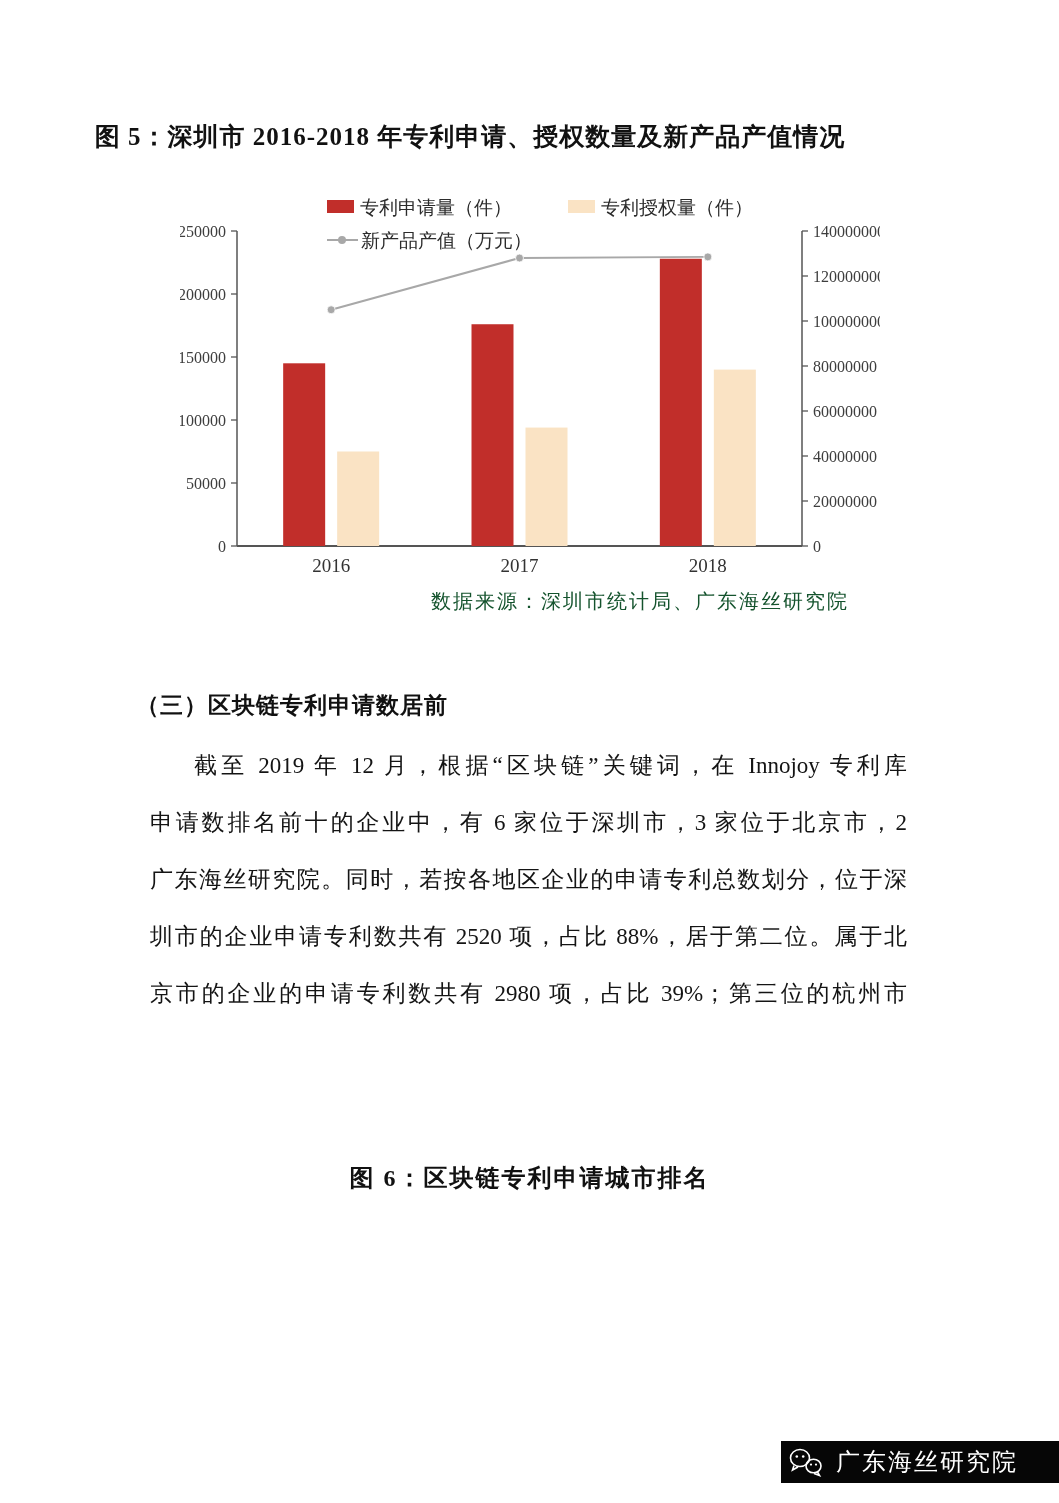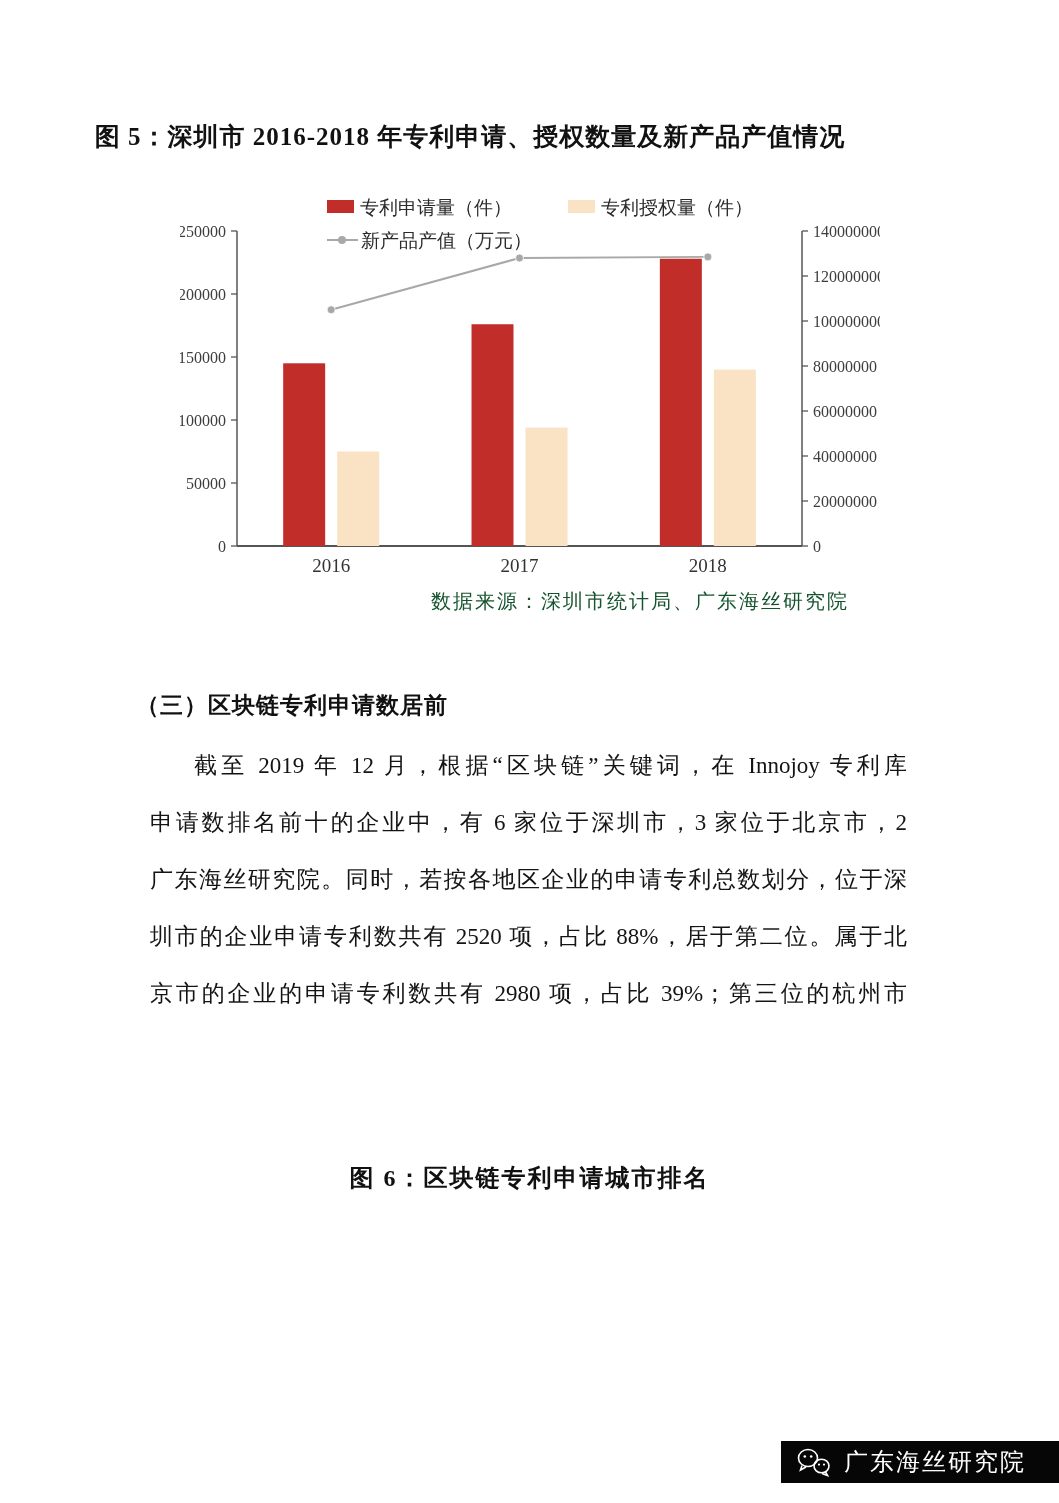--- a/index.html
+++ b/index.html
@@ -39,21 +39,21 @@
   .para-line.last{text-align-last:left;}
   .fig6-title{
     position:absolute;left:0;top:1138px;width:1059px;
     text-align:center;font-size:24px;font-weight:bold;
     letter-spacing:2px;color:#111;margin-top:24px;
   }
   .footer-bar{
     position:absolute;left:781px;top:1441px;width:278px;height:42px;
     background:#060606;color:#ffffff;
     display:flex;align-items:center;gap:9px;
-    box-sizing:border-box;padding-left:14px;
+    box-sizing:border-box;padding-left:6px;
   }
   .footer-brand{
     font-size:24px;letter-spacing:2px;line-height:42px;
     font-family:"Liberation Serif","DejaVu Serif",serif;
   }
   .wechat-icon{flex:0 0 auto;display:block;}
 </style>
 </head>
 <body>
 

